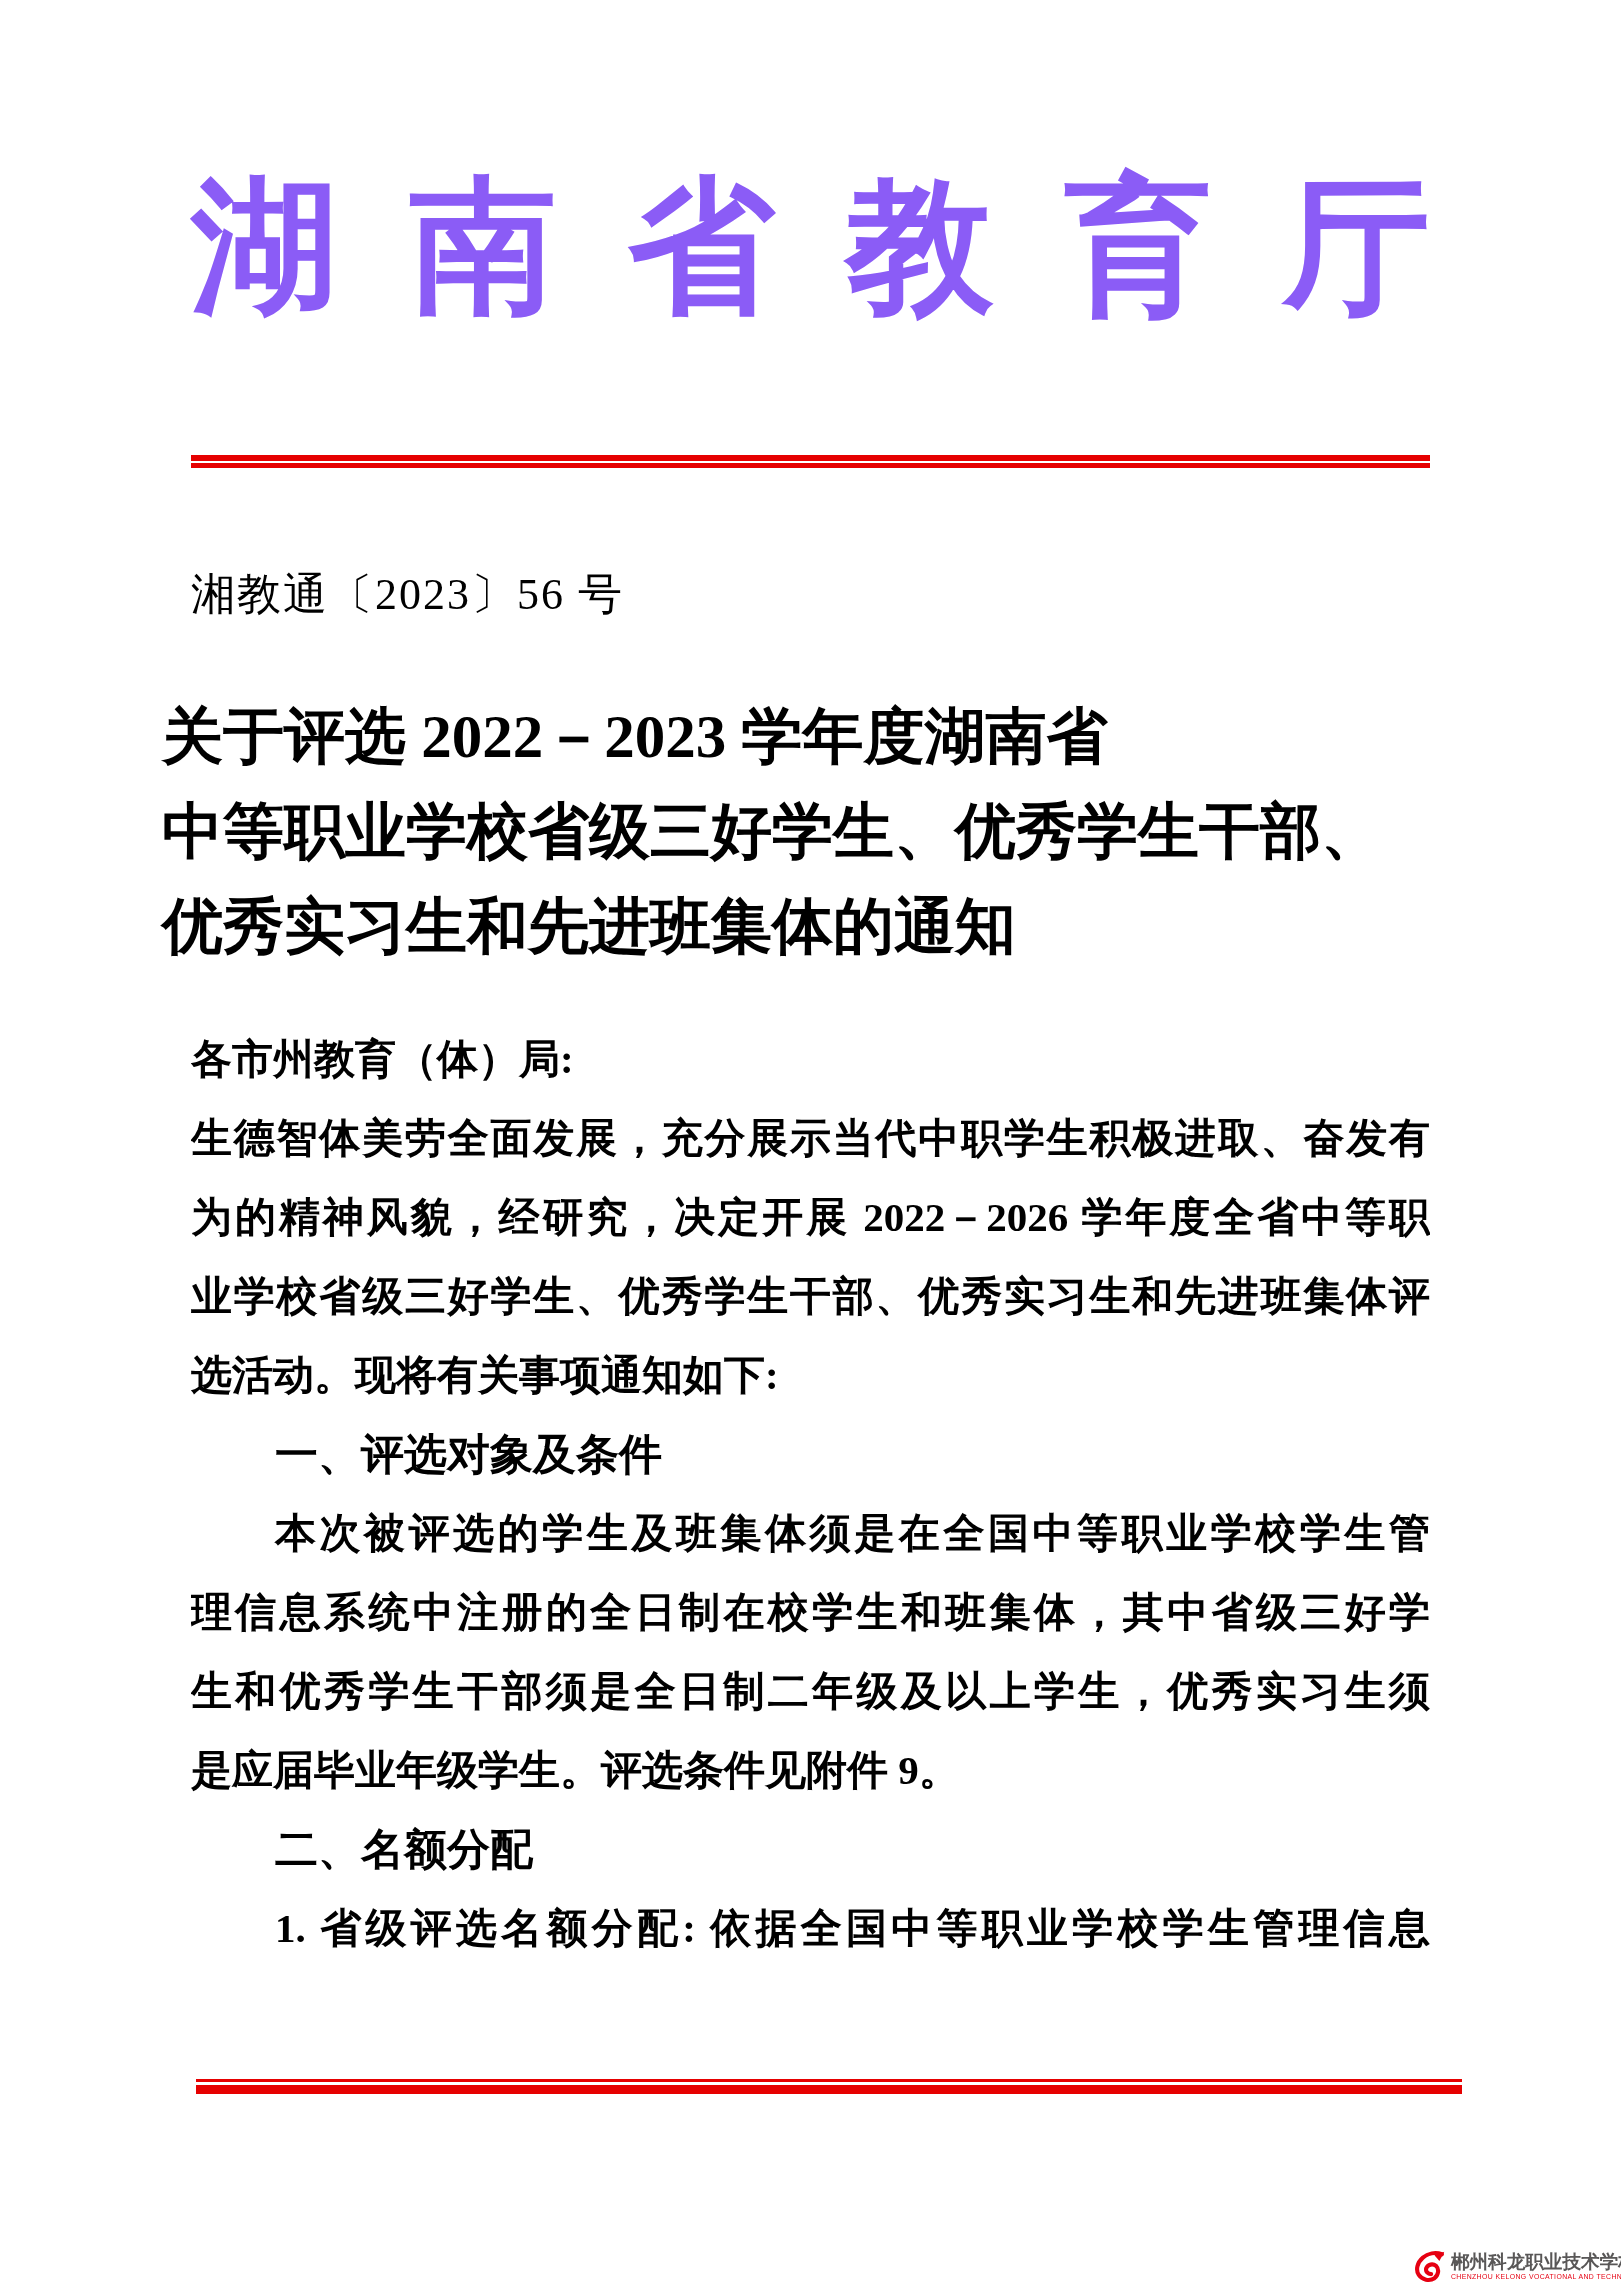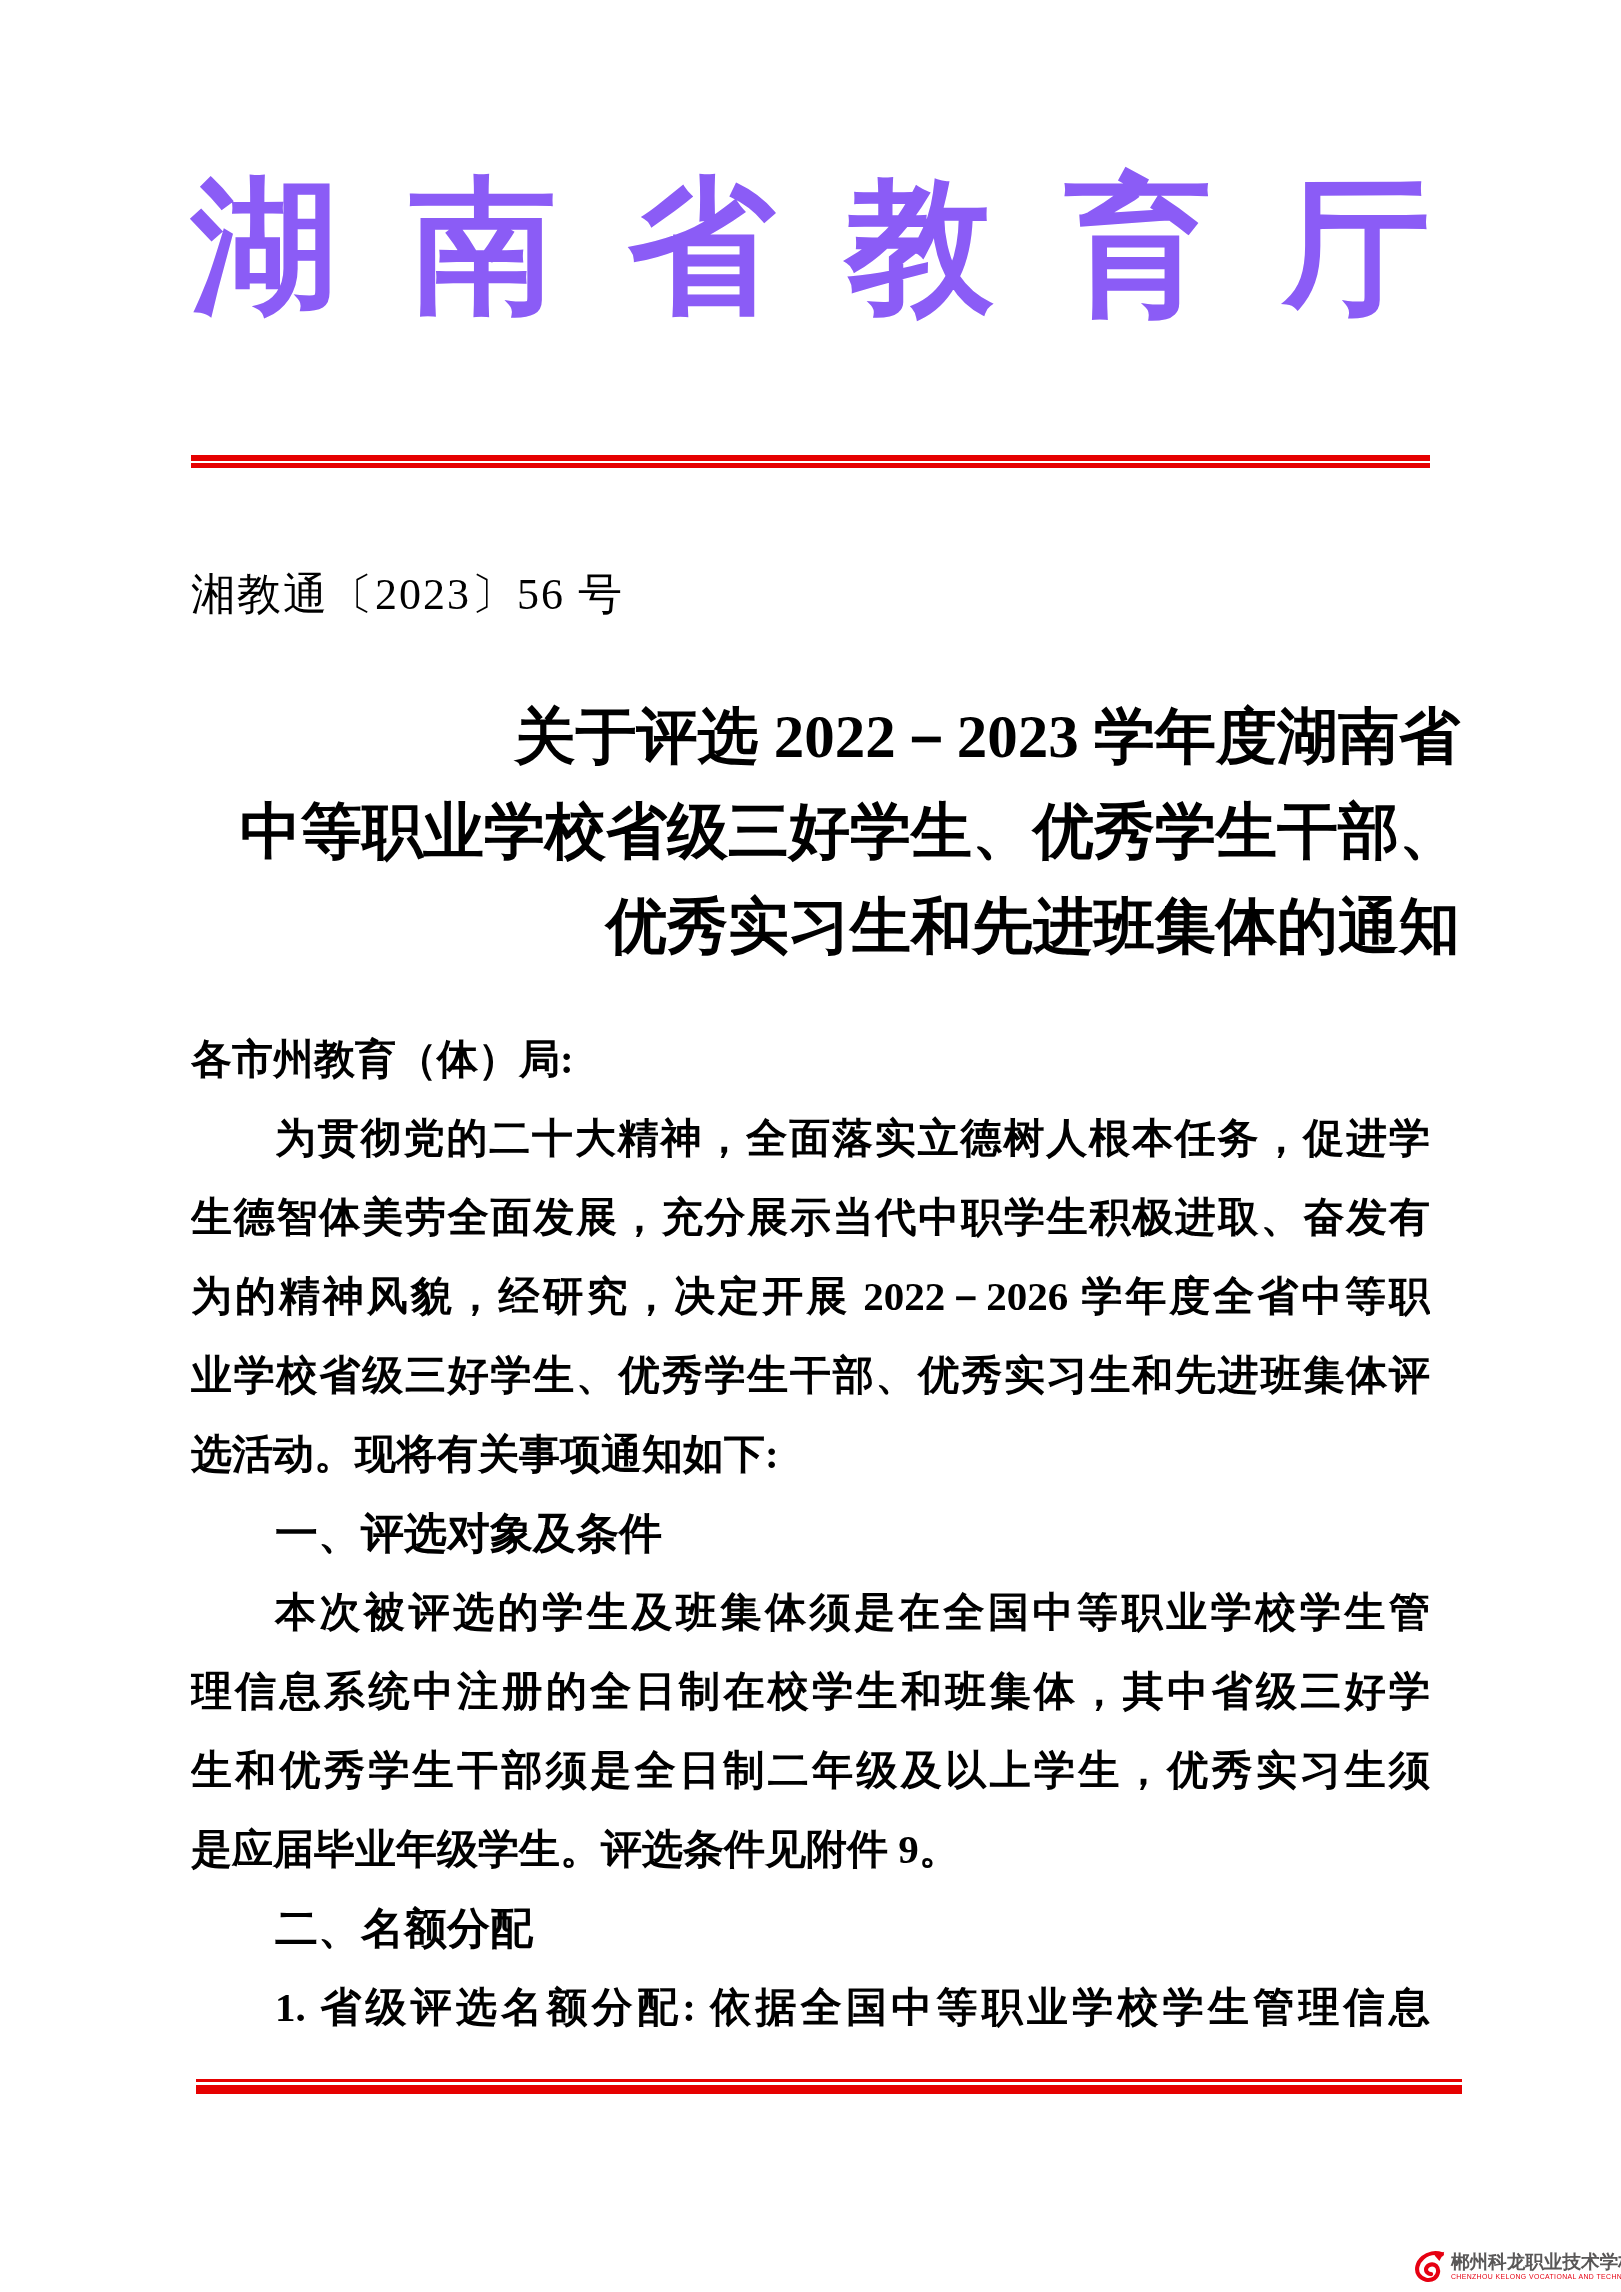--- a/index.html
+++ b/index.html
@@ -25,21 +25,21 @@
     background:linear-gradient(to bottom,#e60000 0,#e60000 5.9px,#ffffff 5.9px,#ffffff 7.8px,#e60000 7.8px,#e60000 12.7px);
   }
   .doc-number{
     position:absolute;left:191px;top:567px;width:1235px;
     text-align:left;font-size:44px;line-height:55px;color:#000;
     letter-spacing:2px;
   }
   
   .doc-title{
     position:absolute;left:162px;top:689px;width:1298px;
-    text-align:right;font-weight:bold;color:#000;
+    text-align:left;font-weight:bold;color:#000;
     font-size:61px;line-height:95px;
     font-family:"Liberation Serif","DejaVu Serif",serif;
   }
   
   .doc-body{
     position:absolute;left:191px;top:1020px;width:1239px;
     font-size:41px;line-height:79px;color:#000;
   }
   .line{height:79px;overflow:hidden;font-weight:bold;}
   .indent{text-indent:84px;}
@@ -82,21 +82,20 @@
   <div class="doc-number">湘教通〔2023〕56 号</div>
 
   <div class="doc-title">
     <div>关于评选 2022－2023 学年度湖南省</div>
     <div>中等职业学校省级三好学生、优秀学生干部、</div>
     <div>优秀实习生和先进班集体的通知</div>
   </div>
 
   <div class="doc-body">
     <div class="line">各市州教育（体）局:</div>
-    <div class="line indent fill">为贯彻党的二十大精神，全面落实立德树人根本任务，促进学</div>
     <div class="line fill">生德智体美劳全面发展，充分展示当代中职学生积极进取、奋发有</div>
     <div class="line fill">为的精神风貌，经研究，决定开展 2022－2026 学年度全省中等职</div>
     <div class="line fill">业学校省级三好学生、优秀学生干部、优秀实习生和先进班集体评</div>
     <div class="line">选活动。现将有关事项通知如下:</div>
     <div class="line indent heading">一、评选对象及条件</div>
     <div class="line indent fill">本次被评选的学生及班集体须是在全国中等职业学校学生管</div>
     <div class="line fill">理信息系统中注册的全日制在校学生和班集体，其中省级三好学</div>
     <div class="line fill">生和优秀学生干部须是全日制二年级及以上学生，优秀实习生须</div>
     <div class="line">是应届毕业年级学生。评选条件见附件 9。</div>
     <div class="line indent heading">二、名额分配</div>

